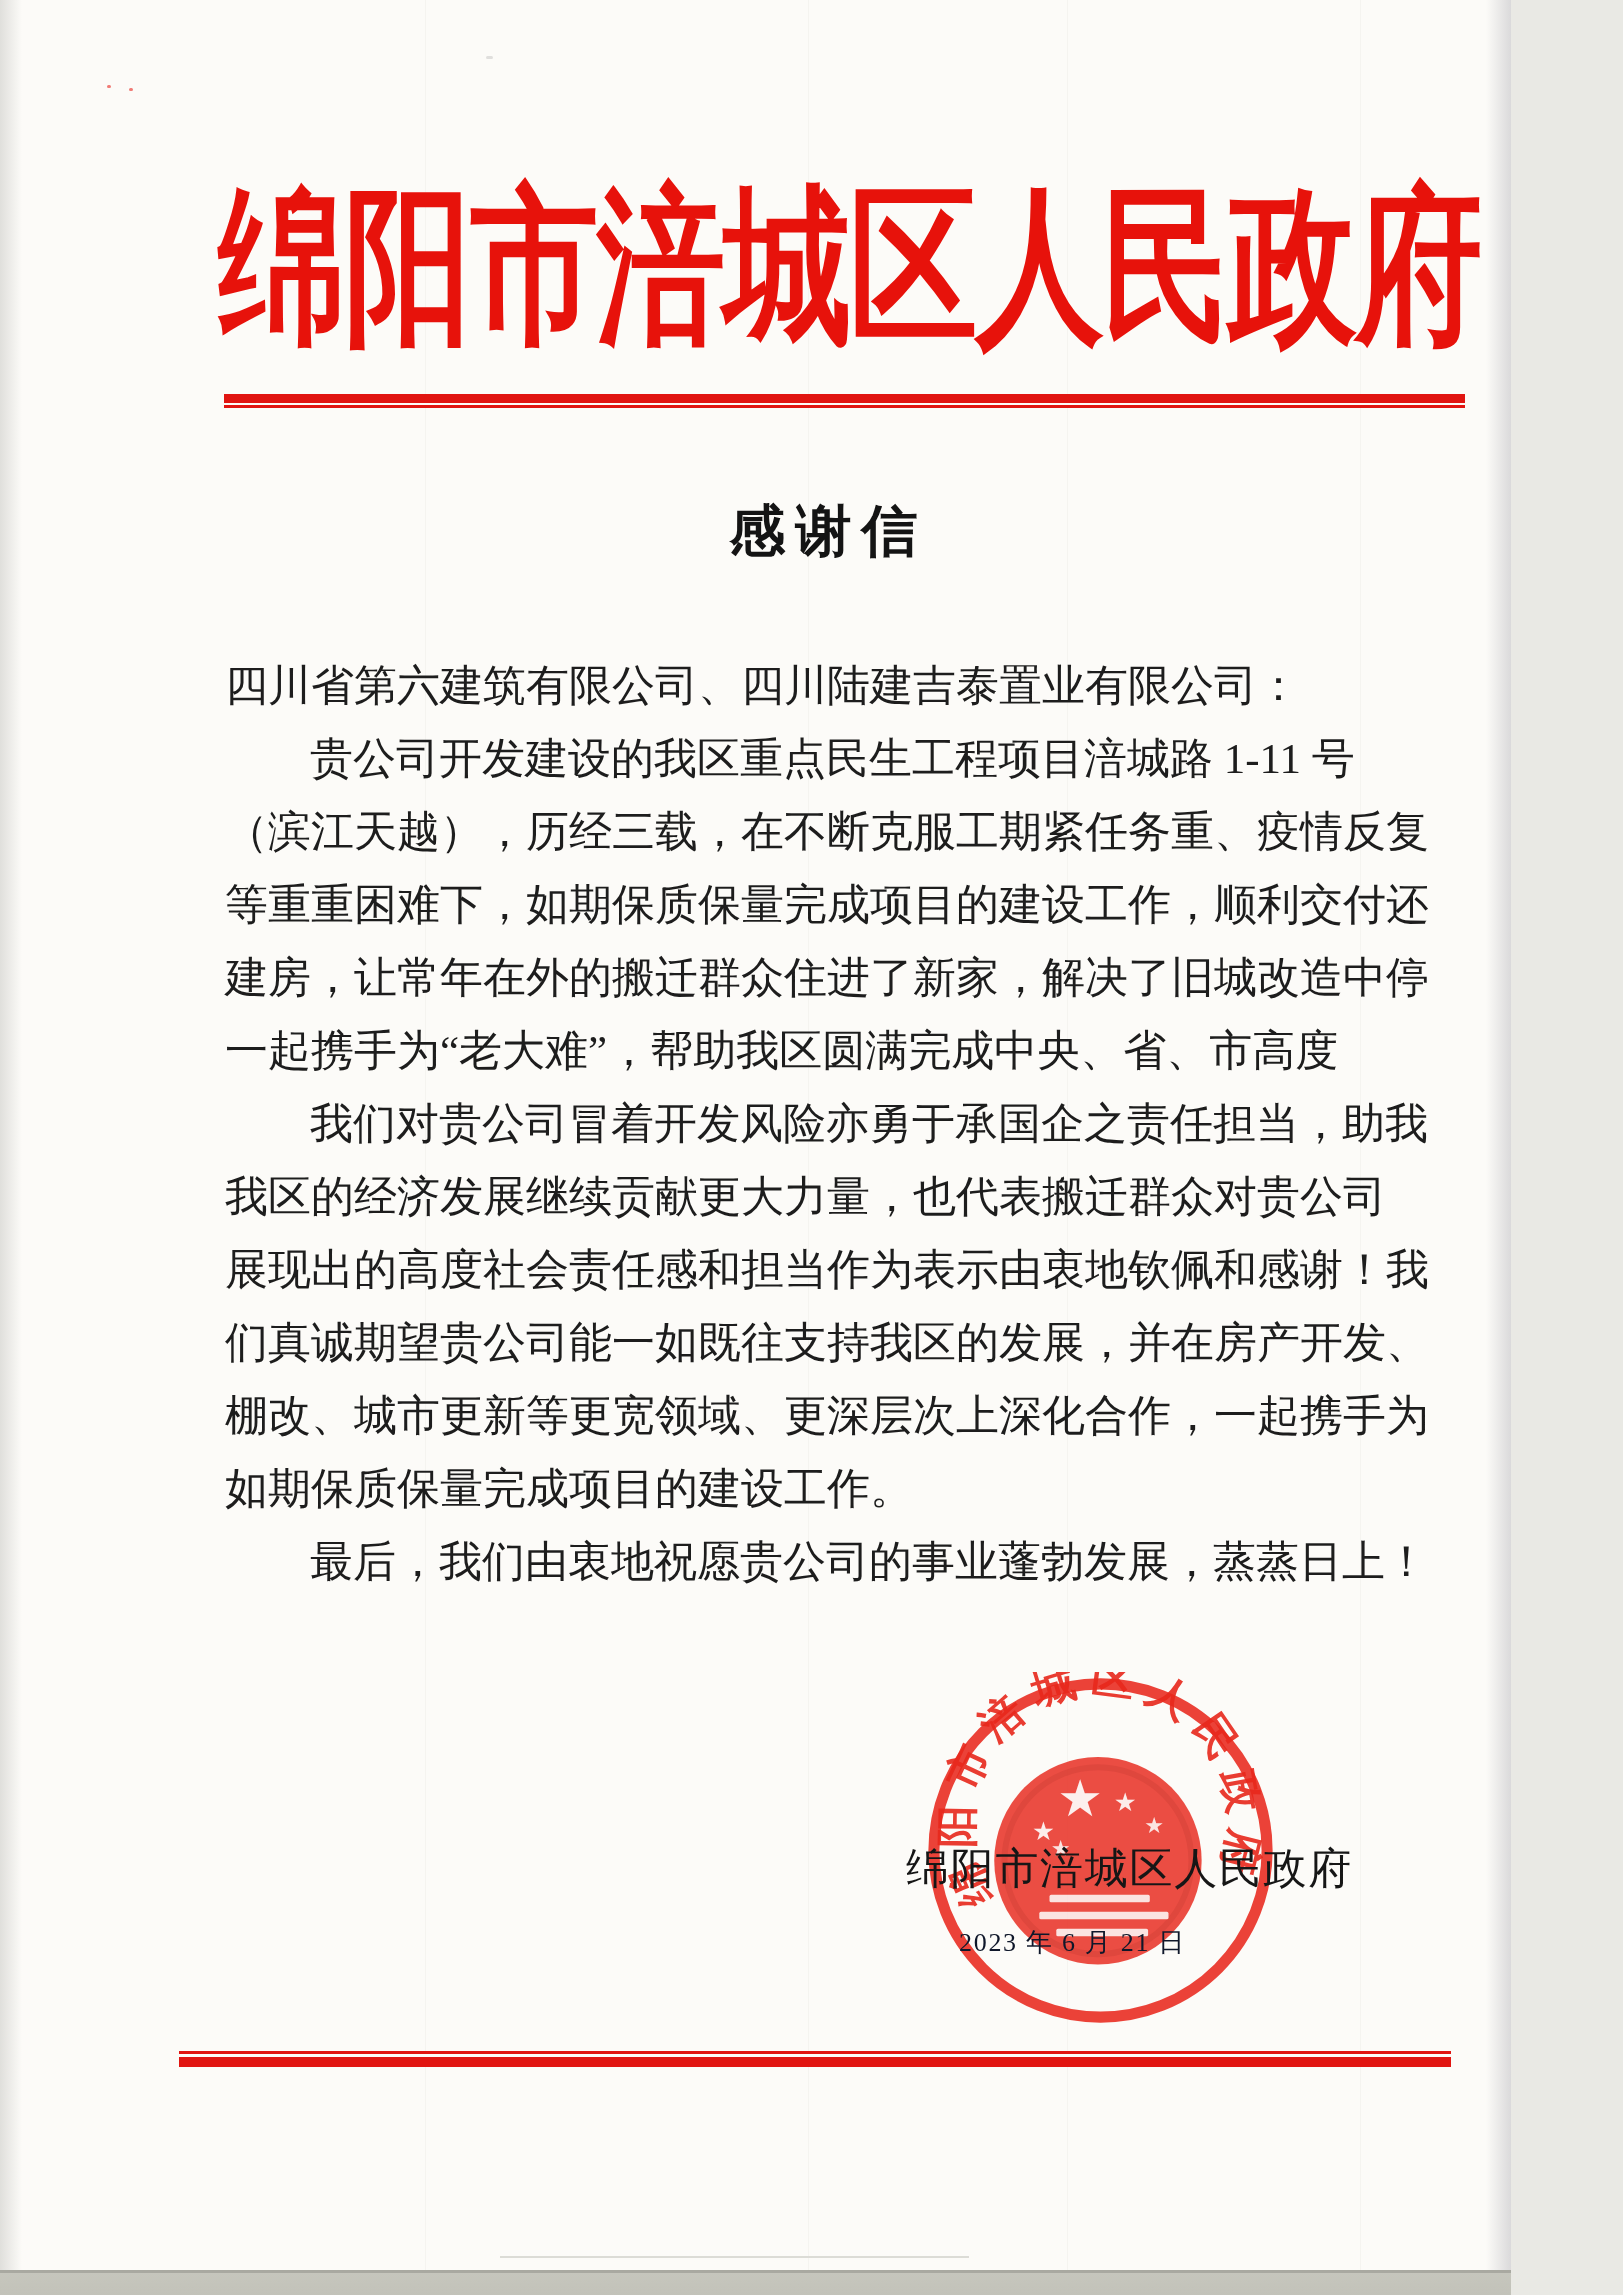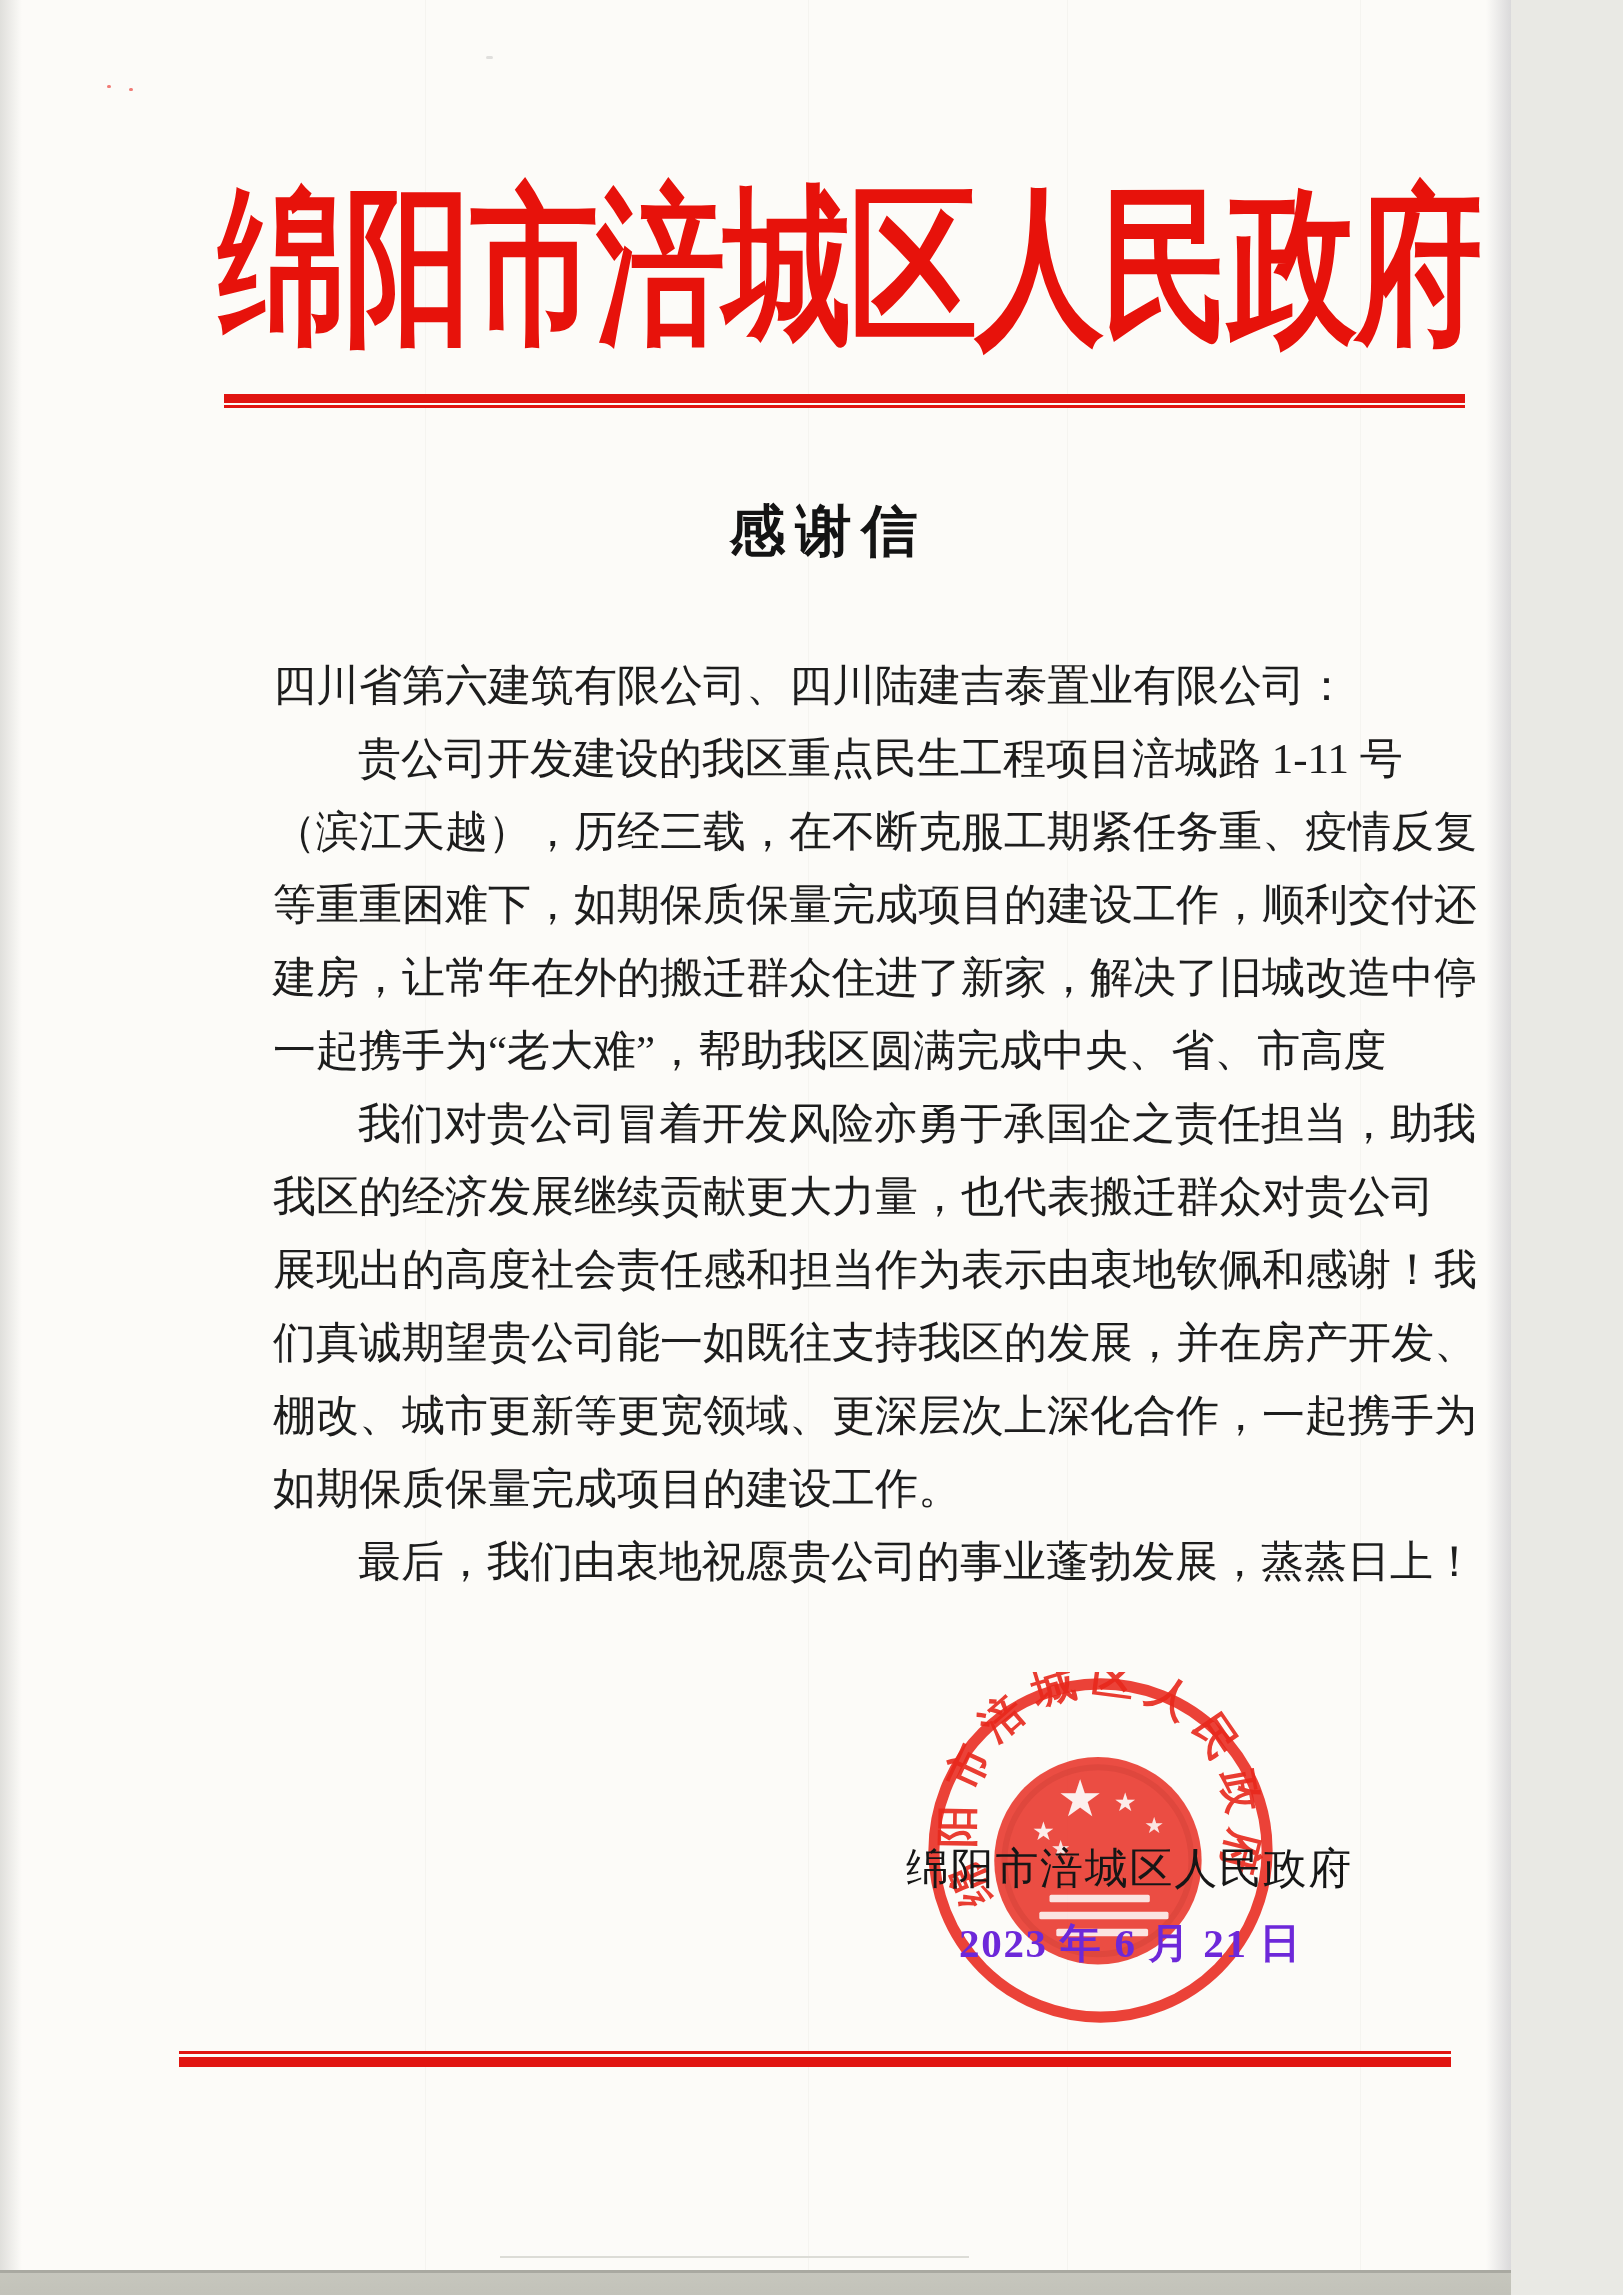--- a/index.html
+++ b/index.html
@@ -27,30 +27,30 @@
   .letter-title{
     position:absolute;left:17px;top:497px;width:1623px;height:68px;
     text-align:center;font-size:56px;line-height:68px;font-weight:700;
     letter-spacing:10.2px;color:#141414;
   }
   
   .body-text{
     position:absolute;left:225px;top:649px;width:1241px;
     color:#1d1d1d;font-size:43px;
   }
-  .body-text .line{height:73px;line-height:73px;white-space:nowrap;margin-left:48px;}
+  .body-text .line{height:73px;line-height:73px;white-space:nowrap;}
   .body-text .line.indent{padding-left:85px;}
   
   .sig-org{
     position:absolute;left:906px;top:1845px;height:48px;line-height:48px;
     font-size:43px;letter-spacing:1.7px;color:#161616;z-index:6;white-space:nowrap;
   }
   .sig-date{
     position:absolute;left:959px;top:1920px;height:46px;line-height:46px;
-    font-size:41px;letter-spacing:1.7px;color:#6d28d9;z-index:6;white-space:nowrap;font-weight:bold;
+    font-size:26px;letter-spacing:1.7px;color:#0f172a;z-index:6;white-space:nowrap;
   }
   
   .seal{position:absolute;left:922px;top:1672px;width:357px;height:357px;z-index:5;}
   
   .rule-bottom{position:absolute;left:179px;top:2051px;width:1272px;}
   .rule-bottom .thin{height:3.4px;background:#e11511;}
   .rule-bottom .gap{height:2.6px;background:#fcfbf8;}
   .rule-bottom .thick{height:10.2px;background:#e11511;}
   
   .scan-bottom-band{

